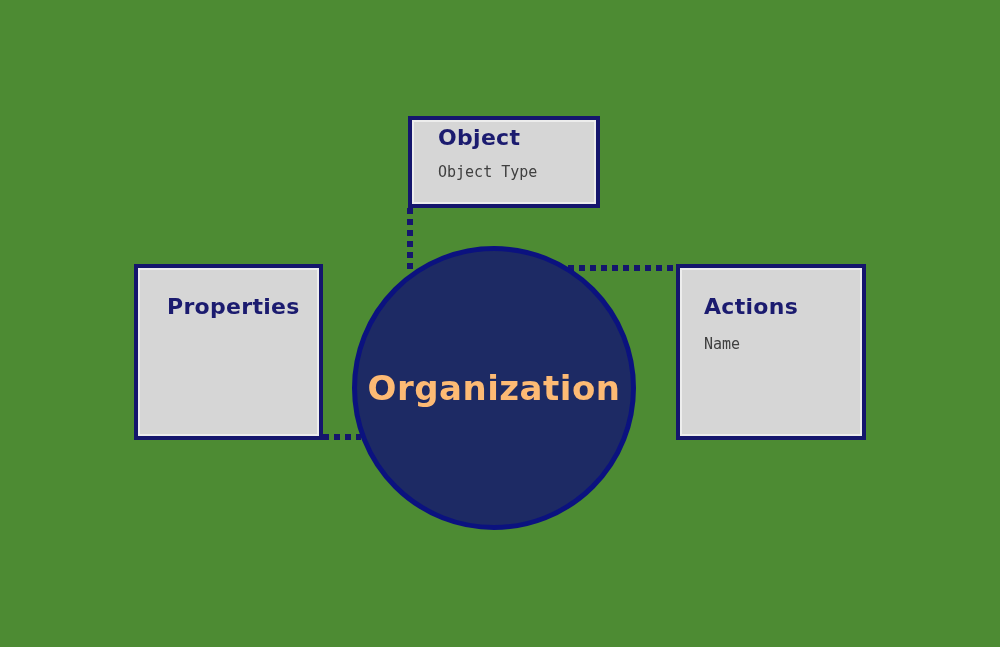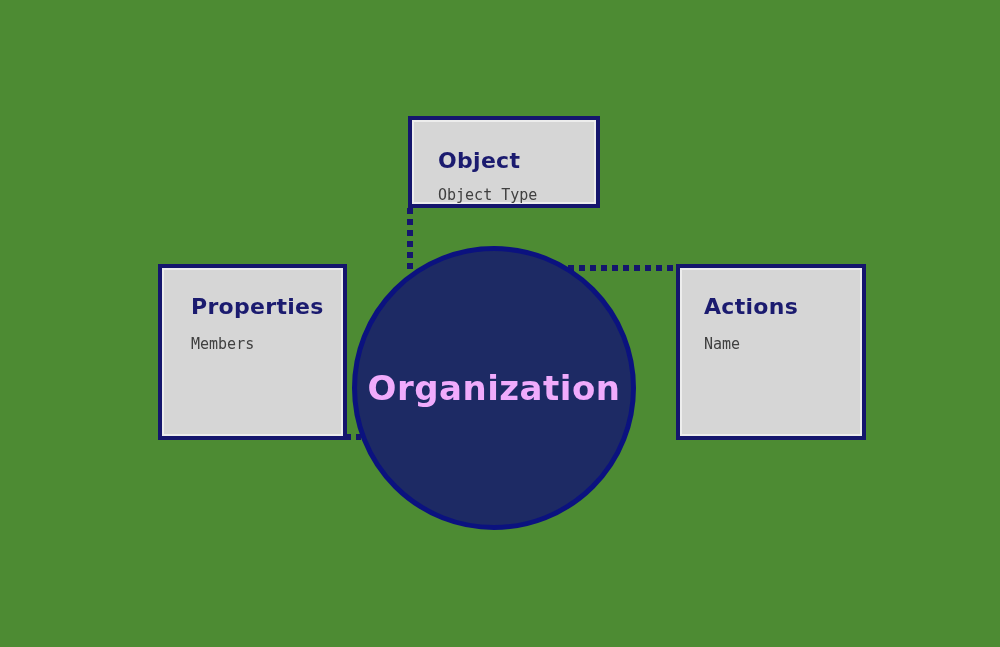--- a/index.html
+++ b/index.html
@@ -20,27 +20,26 @@
   .panel {
     position: absolute;
     background: #d6d6d6;
     border: 4px solid #15166d;
     box-shadow: inset 0 0 0 2px #ededed;
     box-sizing: border-box;
   }
   .panel-object {
     left: 408px; top: 116px;
     width: 192px; height: 92px;
-    padding: 28px 0 0 26px;
+    padding: 5px 0 0 26px;
   }
   .panel-properties {
     left: 134px; top: 264px;
     width: 189px; height: 176px;
     padding: 26px 4px 0 29px;
-    margin-left: 24px;
   }
   .panel-actions {
     left: 676px; top: 264px;
     width: 190px; height: 176px;
     padding: 26px 5px 0 24px;
   }
   .panel-title {
     font-weight: 800;
     font-size: 22px;
     line-height: 26px;
@@ -72,21 +71,21 @@
     border: 5px solid #0b127f;
     box-sizing: border-box;
     display: flex;
     align-items: center;
     justify-content: center;
   }
   .circle-label {
     font-weight: 800;
     font-size: 34px;
     letter-spacing: 0.5px;
-    color: #f0abfc;
+    color: #fdba74;
     white-space: nowrap;
   }
 
   
   .connector {
     position: absolute;
   }
   .connector.v {
     width: 6px;
     background: repeating-linear-gradient(
@@ -125,21 +124,20 @@
   <div class="panel panel-object">
     <h2 class="panel-title">Object</h2>
     <ul class="panel-list">
       <li class="panel-item">Object Type</li>
     </ul>
   </div>
 
   <div class="panel panel-properties">
     <h2 class="panel-title">Properties</h2>
     <ul class="panel-list">
-      <li class="panel-item">Members</li>
     </ul>
   </div>
 
   <div class="panel panel-actions">
     <h2 class="panel-title">Actions</h2>
     <ul class="panel-list">
       <li class="panel-item">Name</li>
     </ul>
   </div>
 

